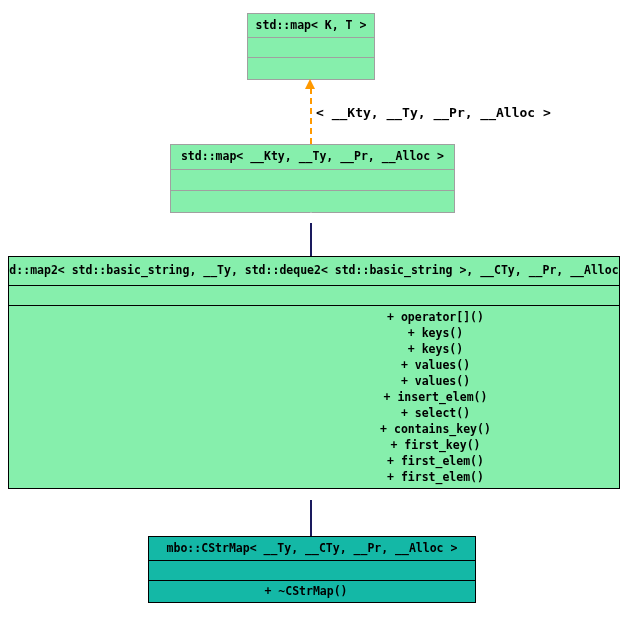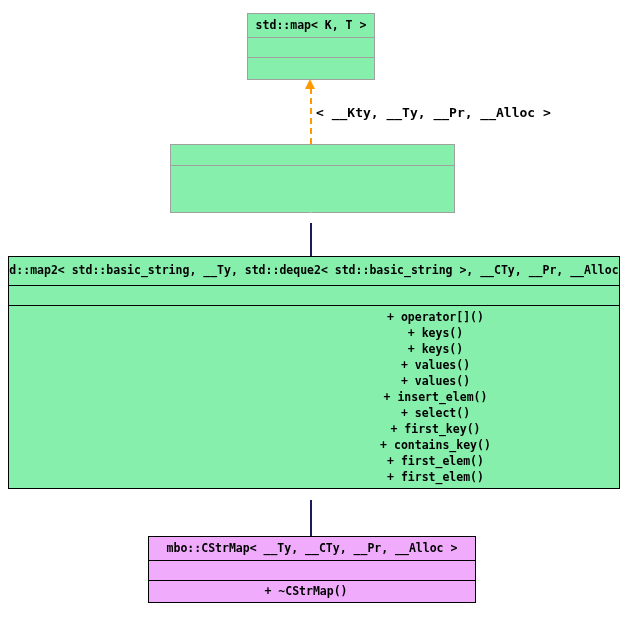--- a/index.html
+++ b/index.html
@@ -20,21 +20,21 @@
   
   .uml-box {
     position: absolute;
     box-sizing: border-box;
     background: #86efac;
     display: flex;
     flex-direction: column;
   }
   .uml-box.light  { border: 1px solid #a0a0a0; }
   .uml-box.dark   { border: 1px solid #000000; }
-  .uml-box.filled { background: #f0abfc; border: 1px solid #000000; }
+  .uml-box.filled { background: #14b8a6; border: 1px solid #000000; }
 
   .uml-title {
     box-sizing: border-box;
     text-align: center;
     font-weight: bold;
     font-size: 11.5px;
     line-height: 1;
     color: #000000;
     white-space: nowrap;
     overflow: hidden;
@@ -168,42 +168,43 @@
     <div class="uml-ops"></div>
   </div>
 
   <div class="conn">
     <div class="edge-dashed-head"></div>
     <div class="edge-dashed-line"></div>
     <div class="edge-label">&lt; __Kty, __Ty, __Pr, __Alloc &gt;</div>
   </div>
 
   <div class="uml-box light" id="box-stdmap-kty">
+    <div class="uml-title">std::map&lt; __Kty, __Ty, __Pr, __Alloc &gt;</div>
     <div class="uml-attrs"></div>
     <div class="uml-ops"></div>
   </div>
 
   <div class="conn">
     <div class="inherit-head" id="inherit-1-head"></div>
     <div class="inherit-line" id="inherit-1-line"></div>
   </div>
 
   <div class="uml-box dark" id="box-stdmap2">
     <div class="uml-title">std::map2&lt; std::basic_string, __Ty, std::deque2&lt; std::basic_string &gt;, __CTy, __Pr, __Alloc &gt;</div>
     <div class="uml-attrs"></div>
     <div class="uml-ops">
       <div class="uml-op">+ operator[]()</div>
       <div class="uml-op">+ keys()</div>
       <div class="uml-op">+ keys()</div>
       <div class="uml-op">+ values()</div>
       <div class="uml-op">+ values()</div>
       <div class="uml-op">+ insert_elem()</div>
       <div class="uml-op">+ select()</div>
+      <div class="uml-op">+ contains_key()</div>
       <div class="uml-op">+ first_key()</div>
-      <div class="uml-op">+ contains_key()</div>
       <div class="uml-op">+ first_elem()</div>
       <div class="uml-op">+ first_elem()</div>
     </div>
   </div>
 
   <div class="conn">
     <div class="inherit-head" id="inherit-2-head"></div>
     <div class="inherit-line" id="inherit-2-line"></div>
   </div>
 

